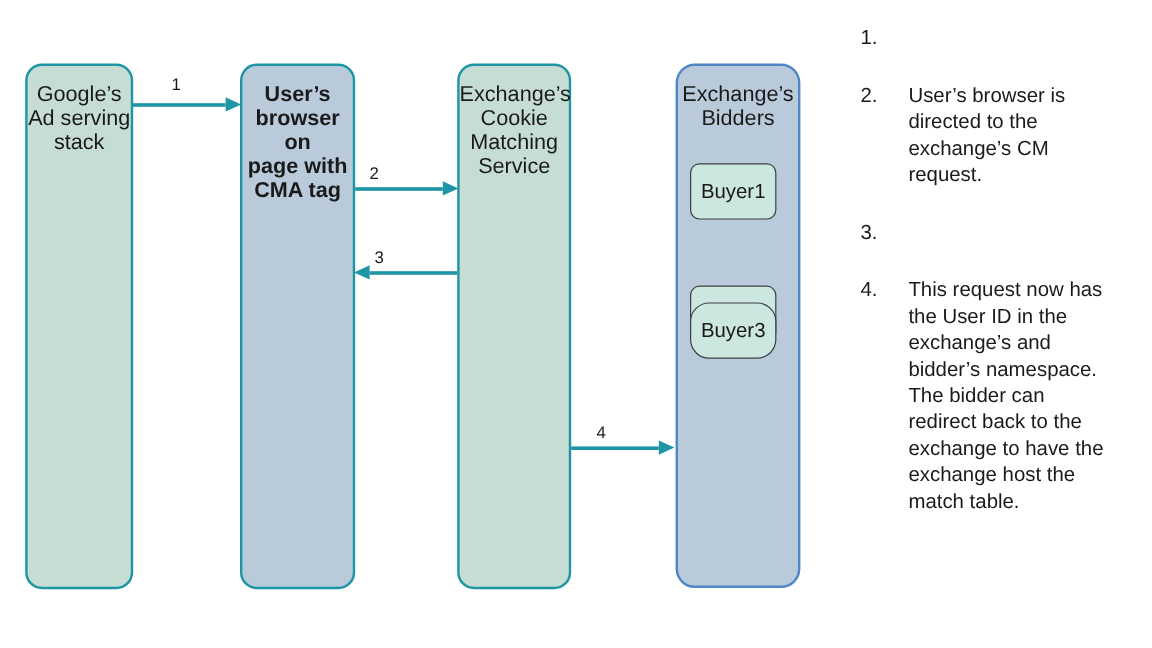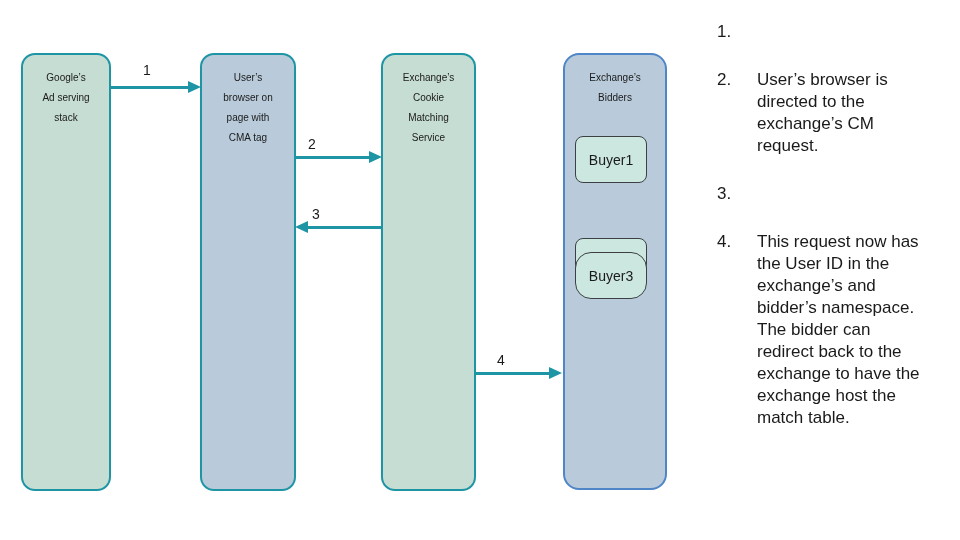--- a/index.html
+++ b/index.html
@@ -6,35 +6,35 @@
   .canvas {
     position:relative; width:960px; height:540px; background:#ffffff;
     font-family:"Liberation Sans", sans-serif; color:#1a1a1a; overflow:hidden;
   }
 
   
   .pillar {
     position:absolute; box-sizing:border-box;
     border:2px solid #1e95a4; border-radius:14px;
     text-align:center; padding-top:13px;
-    font-size:10px; line-height:20px;
+    font-size:18px; line-height:20px;
   }
   .pillar .pillar-label { white-space:pre-line; }
   #box-google  { left:21px;  top:53px; width:90px;  height:438px; background:#c6ddd3; }
-  #box-browser { left:200px; top:53px; width:96px;  height:438px; background:#b9cbda; }
+  #box-browser { left:200px; top:53px; width:96px;  height:438px; background:#b9cbda;font-weight:bold; }
   #box-cm      { left:381px; top:53px; width:95px;  height:438px; background:#c6ddd3; }
   #box-bidders { left:563px; top:53px; width:104px; height:437px; background:#b9cbda;
                  border-color:#4e86c8; border-radius:16px; }
 
   
   .buyer-chip {
     position:absolute; left:575px; width:72px; height:47px; box-sizing:border-box;
     background:#cce7e0; border:1px solid #3c4043; border-radius:8px;
     display:flex; align-items:center; justify-content:center;
-    font-size:14px;
+    font-size:17px;
   }
   #buyer-1 { top:136px; }
   #buyer-2 { top:194px;margin-top:44px; }
   #buyer-3 { top:252px;border-radius:16px; }
   #buyer-n { top:387px; }
 
   
   .arrow-line { position:absolute; height:3px; background:#1e95a4; }
   .arrow-head-right {
     position:absolute; width:0; height:0;

